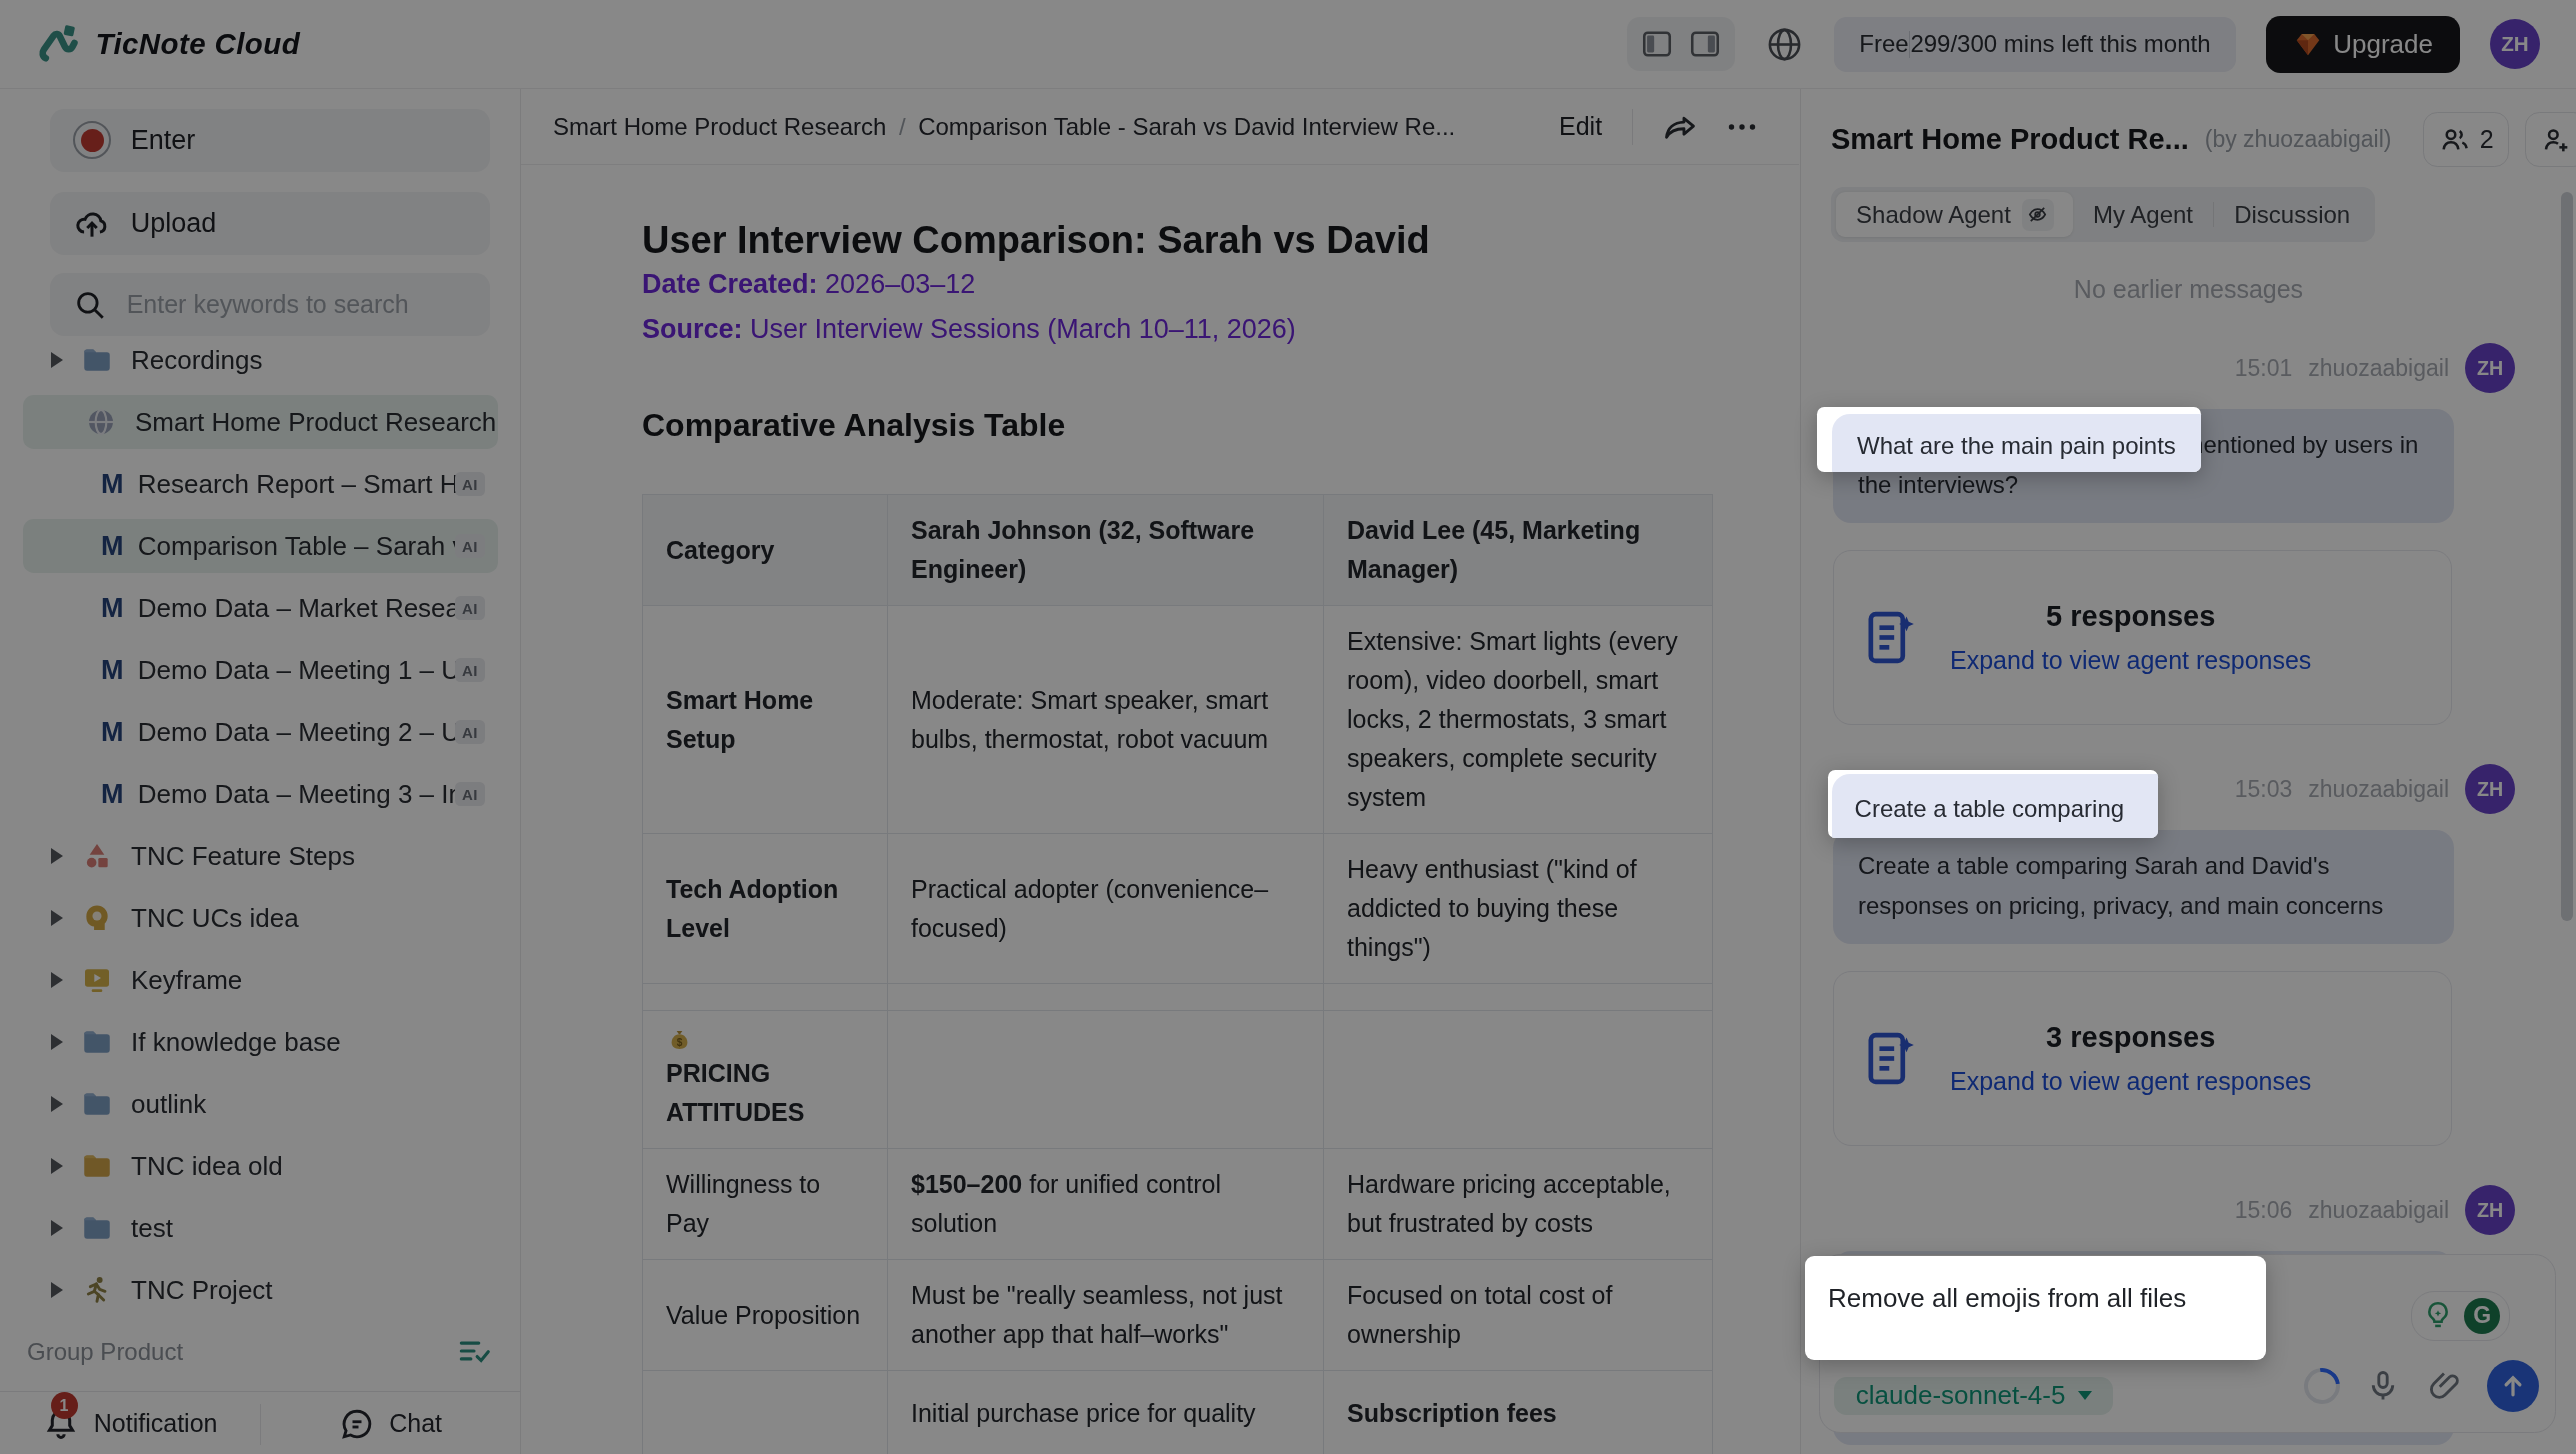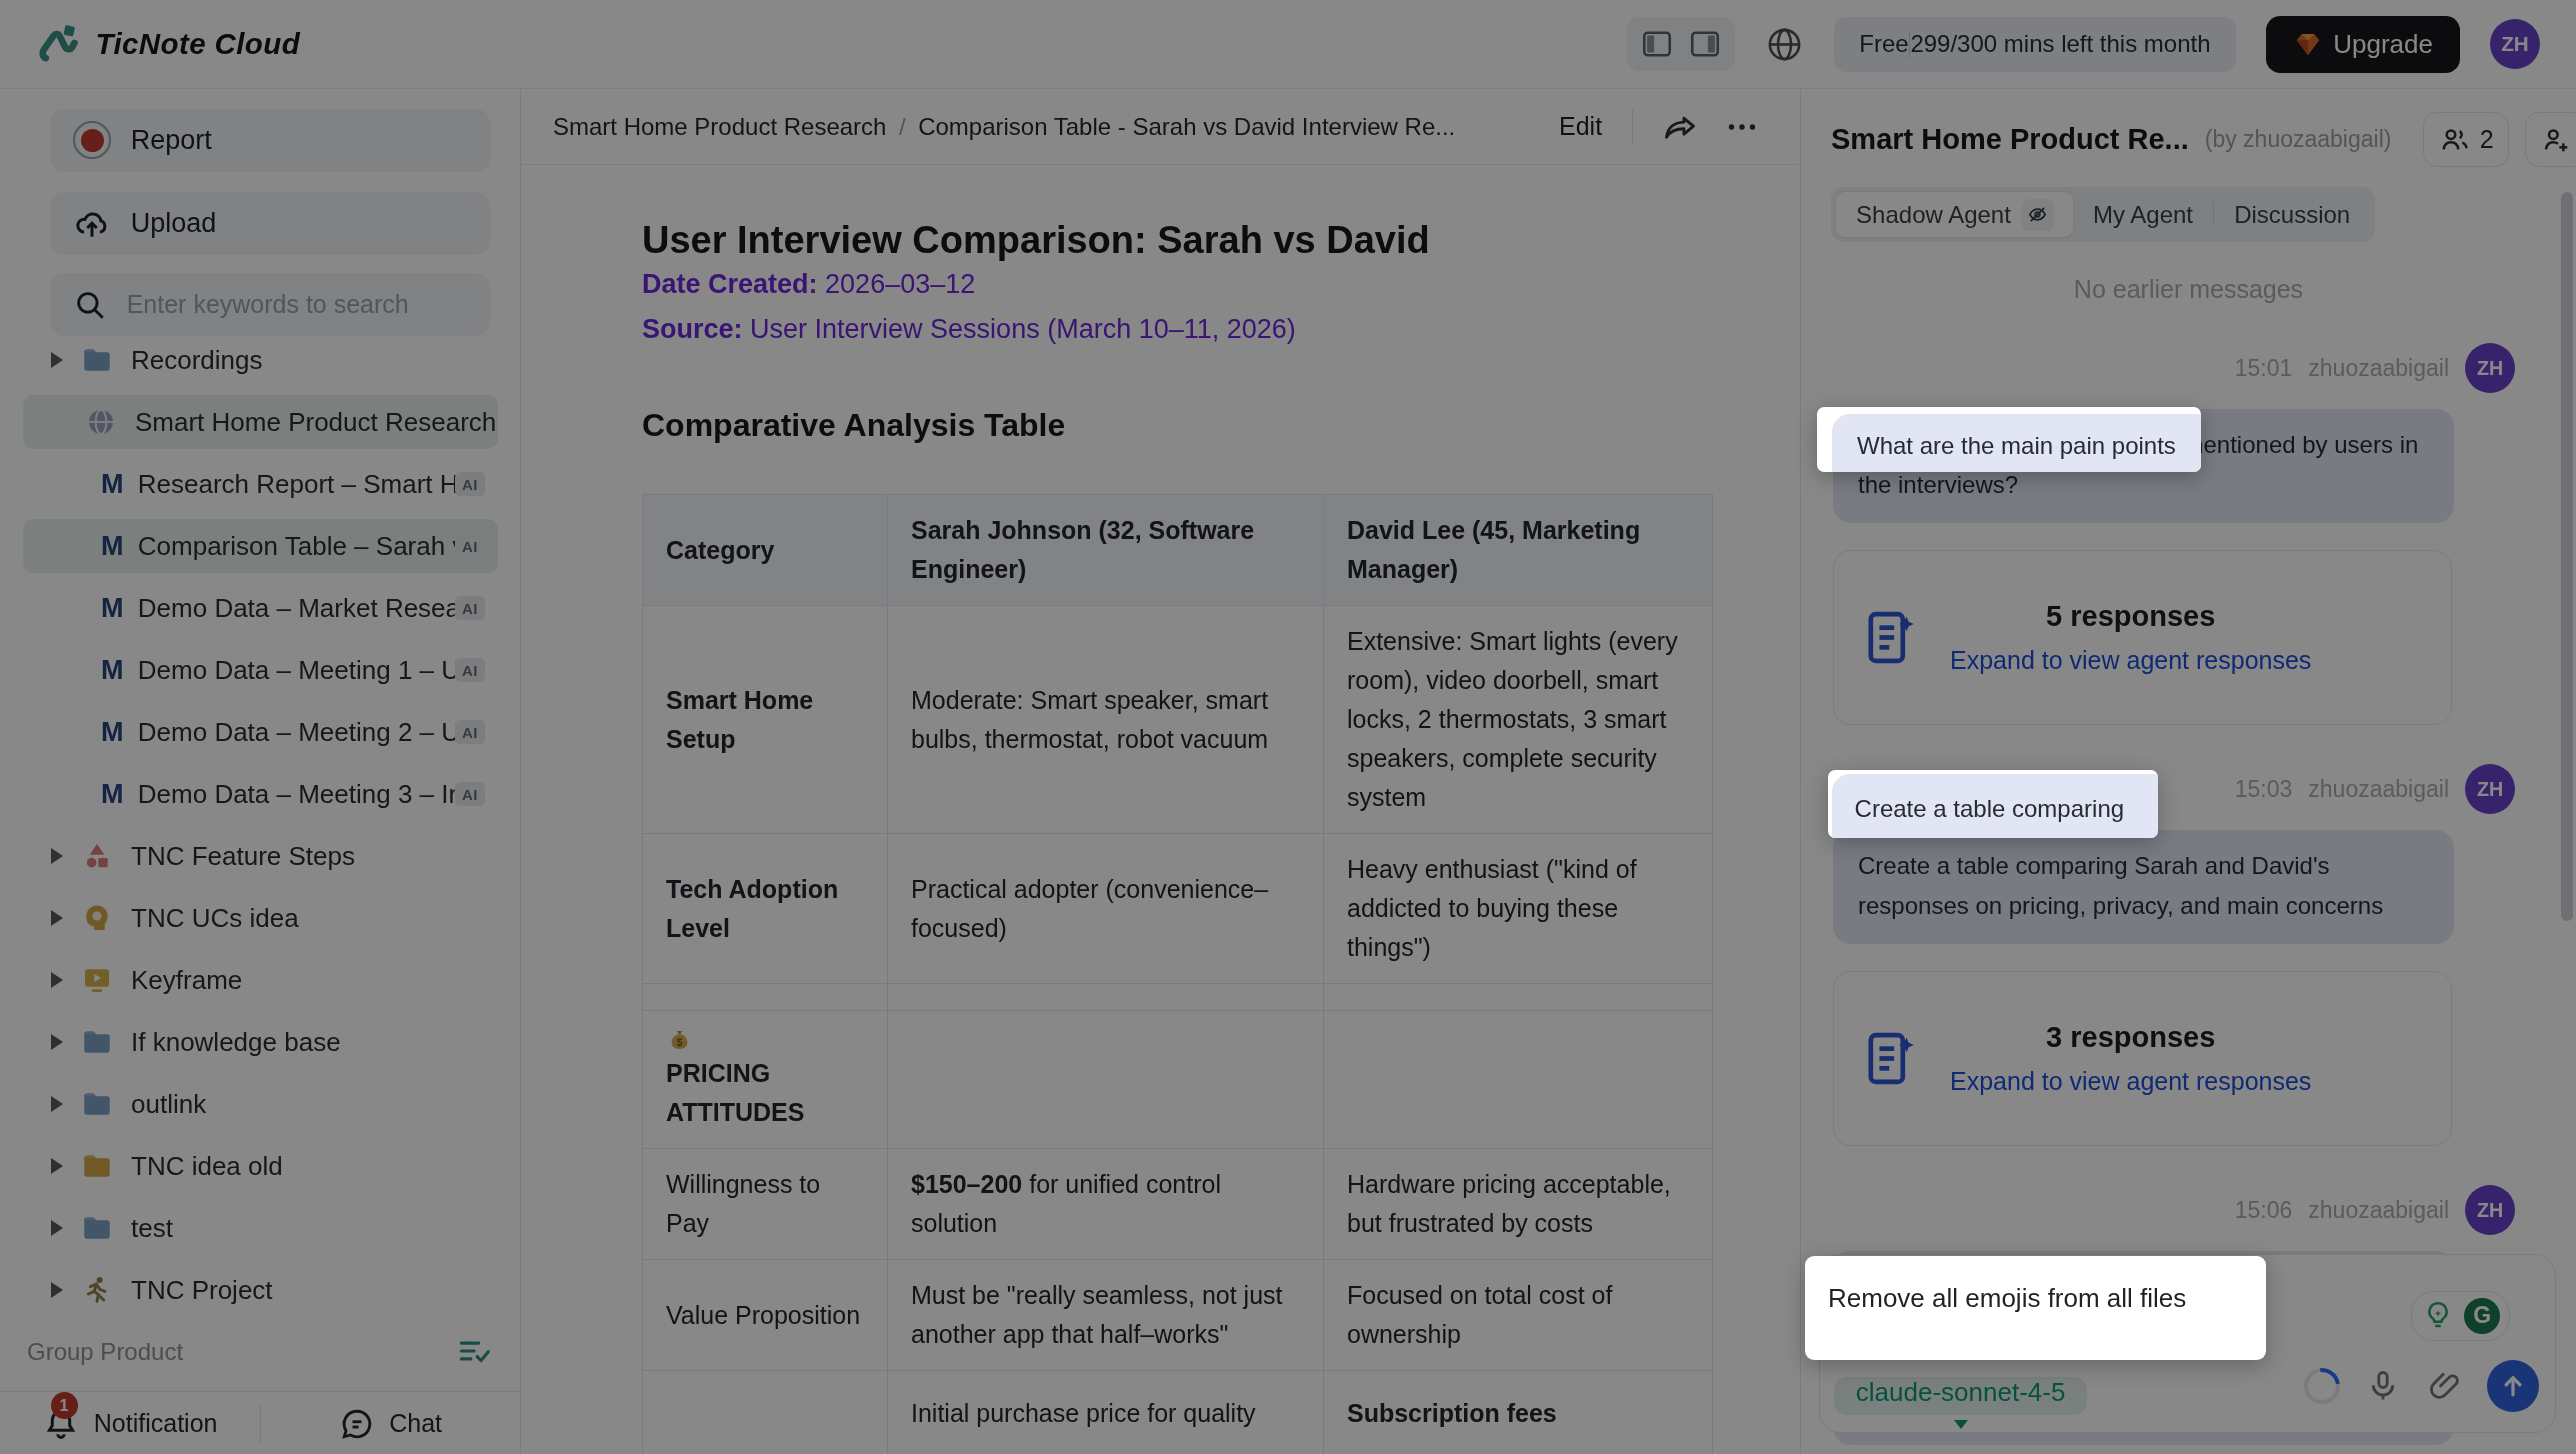--- a/index.html
+++ b/index.html
@@ -104,21 +104,21 @@
     display:flex; align-items:center; gap:30px; padding:0 27px; cursor:pointer; background:#fff; }
   .resp-title { font-size:29px; font-weight:bold; color:#1b1e24;text-align:center; }
   .resp-sub { margin-top:12.5px; font-size:25px; color:#1d4ed8; }
   #composer { position:absolute; left:18px; right:19.7px; bottom:21.5px; height:179px; background:#fff;
     border:1.8px solid #e6e7ec; border-radius:21.5px; z-index:10; }
   .gram-pill { position:absolute; right:45px; top:36px; border:1.8px solid #e6e7ec; border-radius:23px;
     height:50px; display:flex; align-items:center; gap:9px; padding:0 9px; }
   .gram-g { width:36px; height:36px; border-radius:50%; background:#1d7a4f; color:#fff; font-size:23px;
     font-weight:bold; display:flex; align-items:center; justify-content:center; }
   .model-pill { position:absolute; left:14.3px; bottom:17px; height:38px; background:#e4f1ec; border-radius:12.5px;
-    display:flex; align-items:center; gap:12.5px; padding:0 21.5px; font-size:26px; color:#0f9679; cursor:pointer;flex-direction:column; }
+    display:flex; align-items:center; gap:12.5px; padding:0 21.5px; font-size:26px; color:#0f9679; cursor:pointer; }
   .chev { width:0; height:0; border-top:9px solid #0f9679; border-left:7.2px solid transparent; border-right:7.2px solid transparent; }
   .composer-actions { position:absolute; right:16px; bottom:19.7px; display:flex; align-items:center; gap:23px; }
   .spinner { width:36px; height:36px; border-radius:50%; border:4.5px solid #e3e6ee; border-top-color:#2f6bff;
     transform:rotate(38deg); }
   .send-btn { width:52px; height:52px; border-radius:50%; background:#2f63e0; display:flex; align-items:center;
     justify-content:center; cursor:pointer; }
   #rp-scroll { position:absolute; right:2.7px; top:103px; width:12.5px; height:729px; border-radius:6.3px; background:#cfd2d8; z-index:6; }
 
   
   #dim { position:absolute; left:0; top:0; width:2576px; height:1454px; background:rgba(0,0,0,.465); z-index:100; }
@@ -183,21 +183,21 @@
     </div>
     <div class="avatar">ZH</div>
   </div>
 </div>
 
 <div id="sidebar">
   <div class="side-btn" style="top:19.7px">
     <span class="rec-ring">
         <span class="rec-dot"></span>
       </span>
-    <span>Report</span>
+    <span>Enter</span>
   </div>
   <div class="side-btn" style="top:103px">
     <svg width="38" height="38" viewBox="0 0 24 24" fill="none" stroke="#1e2126" stroke-width="1.9">
       <path d="M7 17a4 4 0 1 1 .6-7.96A5.2 5.2 0 0 1 17.6 10 3.6 3.6 0 0 1 17 17"></path>
       <line x1="12" y1="20" x2="12" y2="12"></line>
         <polyline points="9,14.5 12,11.5 15,14.5"></polyline>
     </svg>
     <span>Upload</span>
   </div>
   <div class="side-btn" style="top:184px">

